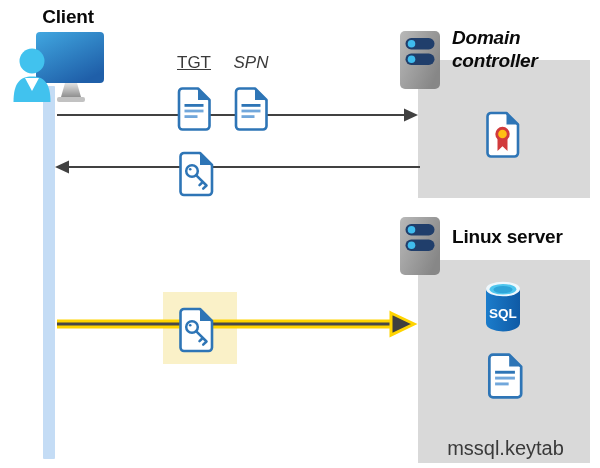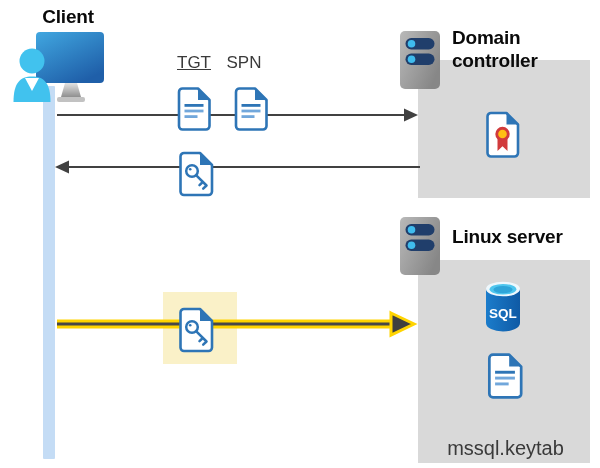--- a/index.html
+++ b/index.html
@@ -76,21 +76,21 @@
       <rect x="24" y="4" width="68" height="51" rx="4" fill="url(#mong)"></rect>
       <polygon points="53,55 65,55 69,69 49,69" fill="url(#stg)"></polygon>
       <rect x="45" y="69" width="28" height="5" rx="2" fill="#c2c2c2"></rect>
       <path d="M1.5 74 C1.5 55 8 48.5 20 48.5 C32 48.5 38.5 55 38.5 74 Z" fill="#41c2ee"></path>
       <polygon points="13,50 27,50 20,63" fill="#ffffff"></polygon>
       <circle cx="20" cy="33" r="12.5" fill="#41c2ee"></circle>
     </svg>
   </div>
 
   <div class="abs ticket-label" style="left:176px; top:53px; width:36px;text-decoration:underline;">TGT</div>
-  <div class="abs ticket-label" style="left:224px; top:53px; width:40px;">SPN</div>
+  <div class="abs ticket-label" style="left:231px; top:53px; width:40px;font-style:italic;">SPN</div>
 
   <div class="abs icon" style="left:176px; top:86px;">
     <svg width="36" height="46" viewBox="0 0 36 46">
       <path d="M6.5 2.5 H22 L33.5 14 V40 a3.5 3.5 0 0 1 -3.5 3.5 H6.5 A3.5 3.5 0 0 1 3 40 V6 A3.5 3.5 0 0 1 6.5 2.5 Z" fill="#ffffff" stroke="#2e75b6" stroke-width="2.6" stroke-linejoin="round"></path>
       <path d="M22 2.5 L33.5 14 L22 14 Z" fill="#2e75b6"></path>
       <rect x="8.5" y="18" width="19" height="2.8" fill="#2e75b6"></rect>
       <rect x="8.5" y="23.6" width="19" height="2.8" fill="#71a7db"></rect>
       <rect x="8.5" y="29.2" width="13" height="2.8" fill="#71a7db"></rect>
     </svg>
   </div>
@@ -133,21 +133,21 @@
             <stop offset="1" stop-color="#878787"></stop>
         </linearGradient>
       </defs>
       <rect x="1" y="1" width="40" height="58" rx="5" fill="url(#srvg1)"></rect>
       <rect x="6.5" y="8" width="29" height="11.5" rx="5.75" fill="#203e6b"></rect>
       <circle cx="12.5" cy="13.75" r="3.8" fill="#3fbcee"></circle>
       <rect x="6.5" y="23.5" width="29" height="11.5" rx="5.75" fill="#203e6b"></rect>
       <circle cx="12.5" cy="29.25" r="3.8" fill="#3fbcee"></circle>
     </svg>
   </div>
-  <div class="abs heading" style="left:452px; top:26px; width:120px;">Domain controller</div>
+  <div class="abs heading" style="left:452px; top:26px; width:120px;font-style:italic;">Domain controller</div>
 
   <div class="abs icon" style="left:484px; top:110px;">
     <svg width="40" height="50" viewBox="0 0 40 50">
       <path d="M7 3 H22.5 L34 14.5 V43 a3.5 3.5 0 0 1 -3.5 3.5 H7 A3.5 3.5 0 0 1 3.5 43 V6.5 A3.5 3.5 0 0 1 7 3 Z" fill="#ffffff" stroke="#2e75b6" stroke-width="2.6" stroke-linejoin="round"></path>
       <path d="M22.5 3 L34 14.5 L22.5 14.5 Z" fill="#2e75b6"></path>
       <path d="M13.5 28 H23.5 V41 L18.5 36.3 L13.5 41 Z" fill="#d13a3c"></path>
       <circle cx="18.5" cy="24" r="7.2" fill="#d13a3c"></circle>
       <circle cx="18.5" cy="24" r="4.3" fill="#ffc013"></circle>
     </svg>
   </div>

